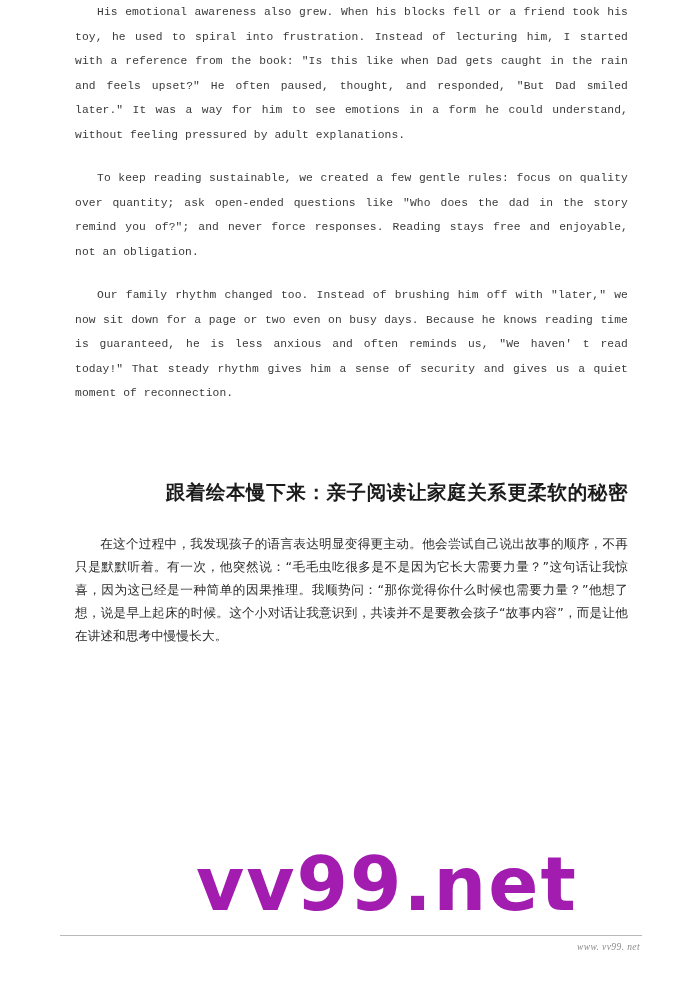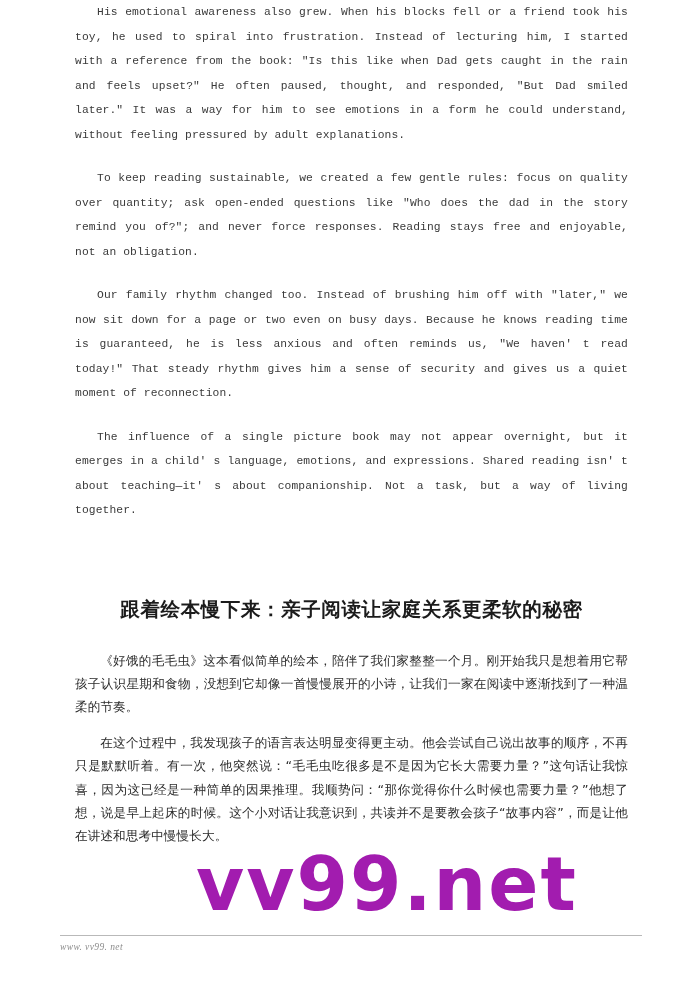--- a/index.html
+++ b/index.html
@@ -65,21 +65,21 @@
 
   
   h1.cn-title {
     margin: 0;
     padding: 0;
     font-family: "DejaVu Sans", "Liberation Sans", sans-serif;
     font-weight: 700;
     font-size: 19.5px;
     line-height: 30px;
     color: #1b1b1b;
-    text-align: center;
+    text-align: right;
     letter-spacing: 0.6px;
     white-space: nowrap;
   }
   .title-gap-top { height: 72px; }
   .title-gap-bottom { height: 24px; }
 
   
   p.cn {
     margin: 0 0 13px 0;
     font-family: "DejaVu Sans", "Liberation Sans", sans-serif;
@@ -100,21 +100,21 @@
     width: 582px;
     z-index: 3;
   }
   .footer-rule {
     width: 100%;
     height: 1px;
     background: #b9b9b9;
   }
   .footer-text {
     margin-top: 6px;
-    text-align: left;
+    text-align: right;
     font-family: "Liberation Serif", "DejaVu Serif", serif;
     font-style: italic;
     font-size: 9.5px;
     letter-spacing: 0.4px;
     color: #8d8d8d;
     padding-right: 2px;
   }
 </style>
 </head>
 <body>
@@ -122,31 +122,29 @@
 <div class="page">
 
   <div class="watermark">vv99.net</div>
 
   <div class="content">
 
     <div class="en-block">
       <p class="en">His emotional awareness also grew. When his blocks fell or a friend took his toy, he used to spiral into frustration. Instead of lecturing him, I started with a reference from the book: "Is this like when Dad gets caught in the rain and feels upset?" He often paused, thought, and responded, "But Dad smiled later." It was a way for him to see emotions in a form he could understand, without feeling pressured by adult explanations.</p>
       <p class="en">To keep reading sustainable, we created a few gentle rules: focus on quality over quantity; ask open-ended questions like "Who does the dad in the story remind you of?"; and never force responses. Reading stays free and enjoyable, not an obligation.</p>
       <p class="en">Our family rhythm changed too. Instead of brushing him off with "later," we now sit down for a page or two even on busy days. Because he knows reading time is guaranteed, he is less anxious and often reminds us, "We haven' t read today!" That steady rhythm gives him a sense of security and gives us a quiet moment of reconnection.</p>
-      <p class="en">The influence of a single picture book may not appear overnight, but it emerges in a child' s language, emotions, and expressions. Shared reading isn' t about teaching—it' s about companionship. Not a task, but a way of living together.</p>
     </div>
 
     <div class="title-gap-top"></div>
 
     <h1 class="cn-title">跟着绘本慢下来：亲子阅读让家庭关系更柔软的秘密</h1>
 
     <div class="title-gap-bottom"></div>
 
     <div class="cn-block">
-      <p class="cn">《好饿的毛毛虫》这本看似简单的绘本，陪伴了我们家整整一个月。刚开始我只是想着用它帮孩子认识星期和食物，没想到它却像一首慢慢展开的小诗，让我们一家在阅读中逐渐找到了一种温柔的节奏。</p>
       <p class="cn">在这个过程中，我发现孩子的语言表达明显变得更主动。他会尝试自己说出故事的顺序，不再只是默默听着。有一次，他突然说：“毛毛虫吃很多是不是因为它长大需要力量？”这句话让我惊喜，因为这已经是一种简单的因果推理。我顺势问：“那你觉得你什么时候也需要力量？”他想了想，说是早上起床的时候。这个小对话让我意识到，共读并不是要教会孩子“故事内容”，而是让他在讲述和思考中慢慢长大。</p>
 
     </div>
 
   </div>
 
   <div class="footer">
     <div class="footer-rule"></div>
     <div class="footer-text">www. vv99. net</div>
   </div>

